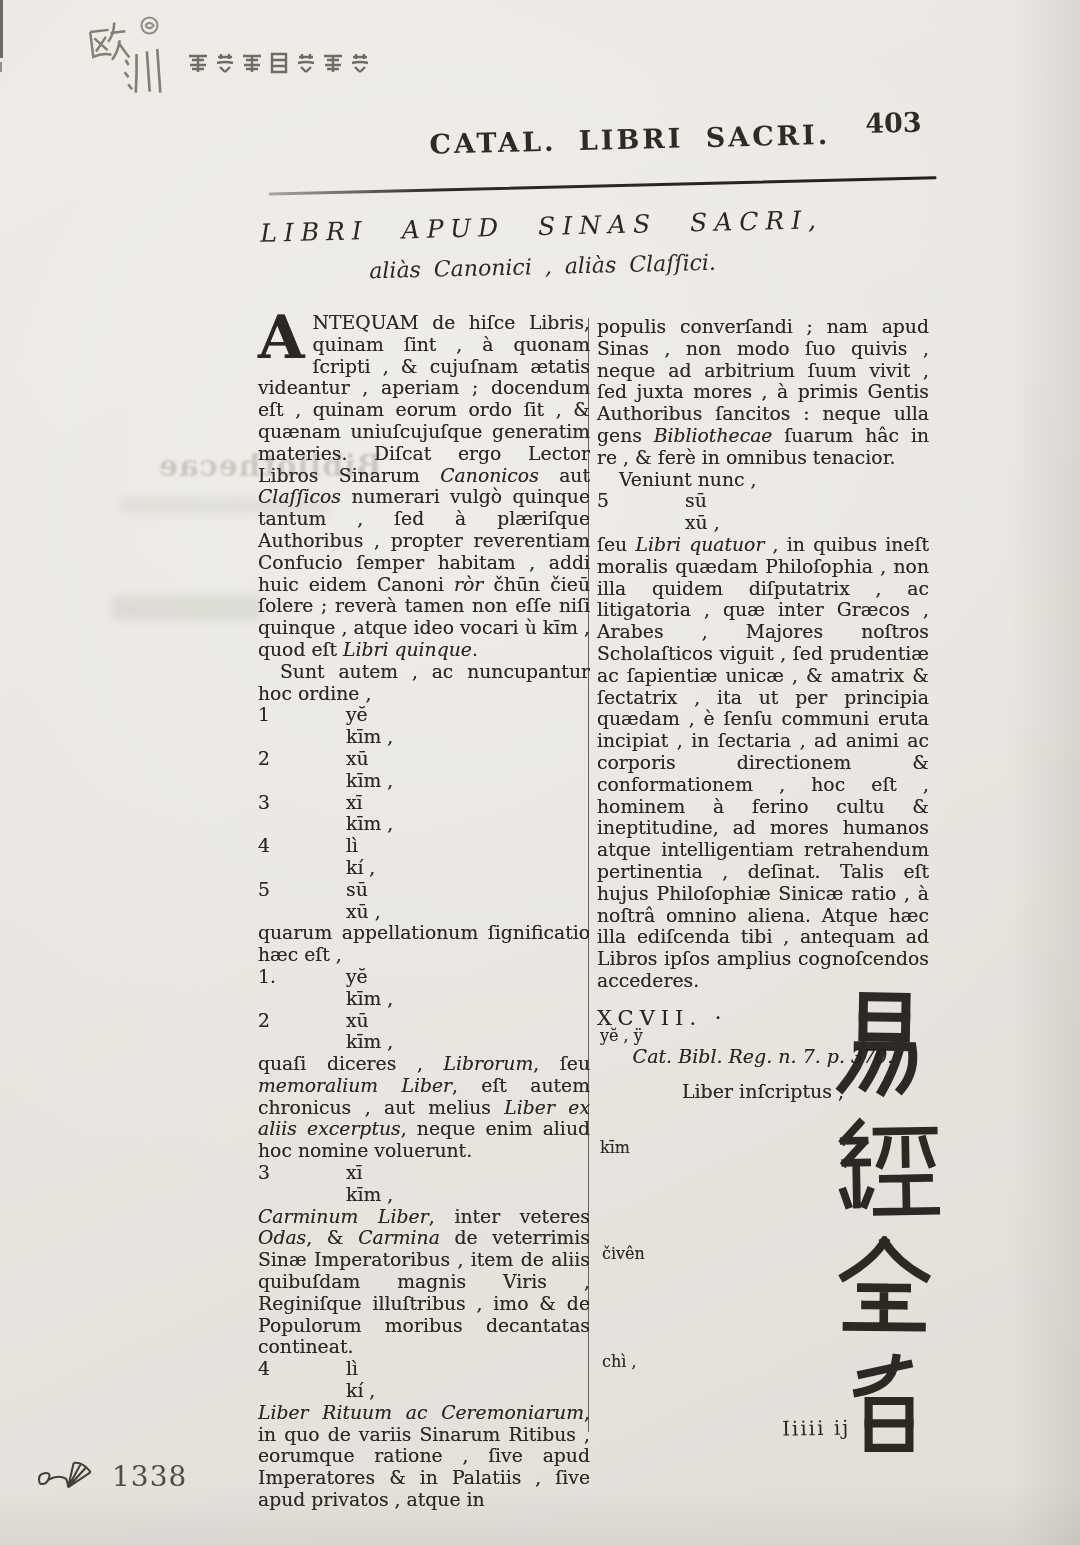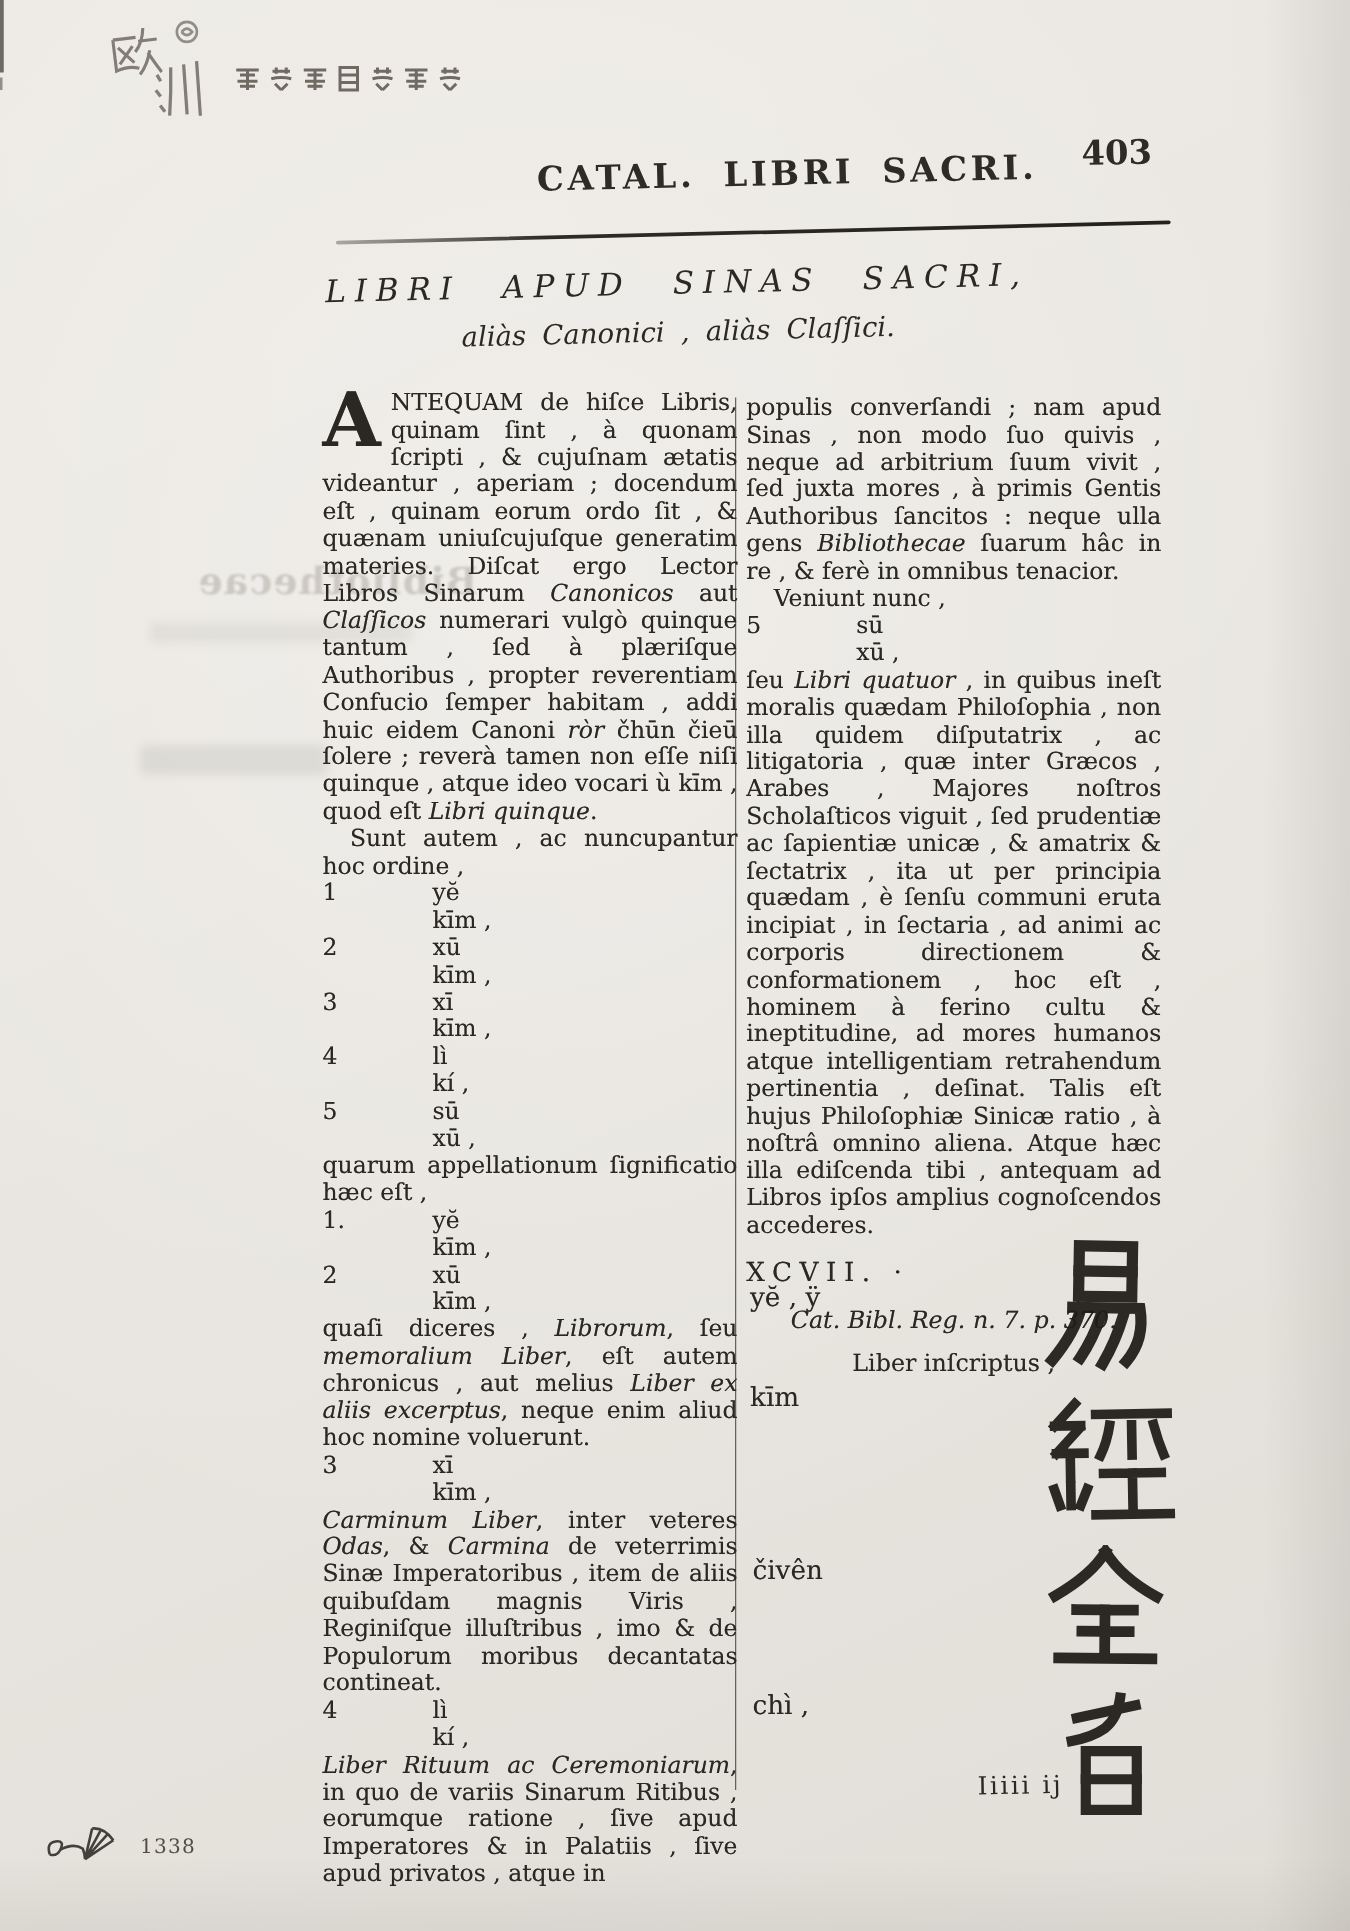--- a/index.html
+++ b/index.html
@@ -54,38 +54,38 @@
   .row .num{width:88px;flex:0 0 88px;}
   .row .syl span{display:block;}
   .vert-divider{position:absolute;left:588px;top:318px;height:1114px;width:0;
     border-left:1.6px solid rgba(58,54,48,0.75);}
 
   .section-heading{margin-top:16px !important;text-align:left;font-size:21px;
     letter-spacing:6px;text-indent:0;}
   .reference{margin-top:16px !important;text-align:center;font-style:italic;font-size:19px;}
   .inscription{margin-top:14px !important;text-align:center;font-size:19px;}
 
-  .roman-label{position:absolute;font-size:21px;color:#2b2823;text-shadow:0 0 0.5px rgba(43,38,32,0.5);}
+  .roman-label{position:absolute;font-size:16px;color:#2b2823;text-shadow:0 0 0.5px rgba(43,38,32,0.5);}
   .rl-0{left:600px;top:1026px;}
-  .rl-1{left:600px;top:1106px;text-align:right;}
+  .rl-1{left:600px;top:1138px;text-align:right;}
   .rl-2{left:602px;top:1244px;}
   .rl-3{left:602px;top:1352px;}
 
   .cjk-char{position:absolute;color:#1f1c18;opacity:.93;}
   .cjk-char svg{display:block;}
   .cc-0{left:826px;top:988px;transform:rotate(1deg);}
   .cc-1{left:830px;top:1116px;transform:rotate(-1deg);}
   .cc-2{left:827px;top:1236px;transform:rotate(0.5deg);}
   .cc-3{left:833px;top:1352px;}
 
   .signature{position:absolute;left:782px;top:1416px;font-size:20px;letter-spacing:2px;
     transform:rotate(-1deg);color:#2b2823;}
 
   .footer{position:absolute;left:36px;top:1458px;display:flex;align-items:center;gap:10px;color:#46423c;}
-  .footer .num{font-size:16px;letter-spacing:1px;color:#514d46;}
+  .footer .num{font-size:28px;letter-spacing:1px;color:#514d46;}
 
   .show-through{position:absolute;left:112px;top:448px;width:270px;
     transform:scaleX(-1);font-weight:bold;font-size:30px;letter-spacing:1px;
     color:rgba(125,118,106,0.30);filter:blur(0.8px);white-space:nowrap;overflow:hidden;}
   .smudge{position:absolute;left:112px;top:596px;width:150px;height:24px;
     background:rgba(128,134,118,0.16);filter:blur(4px);border-radius:4px;}
   .smudge2{position:absolute;left:120px;top:498px;width:210px;height:16px;
     background:rgba(120,114,102,0.10);filter:blur(4px);border-radius:4px;}
 
   svg.stroke{fill:none;stroke:currentColor;}

